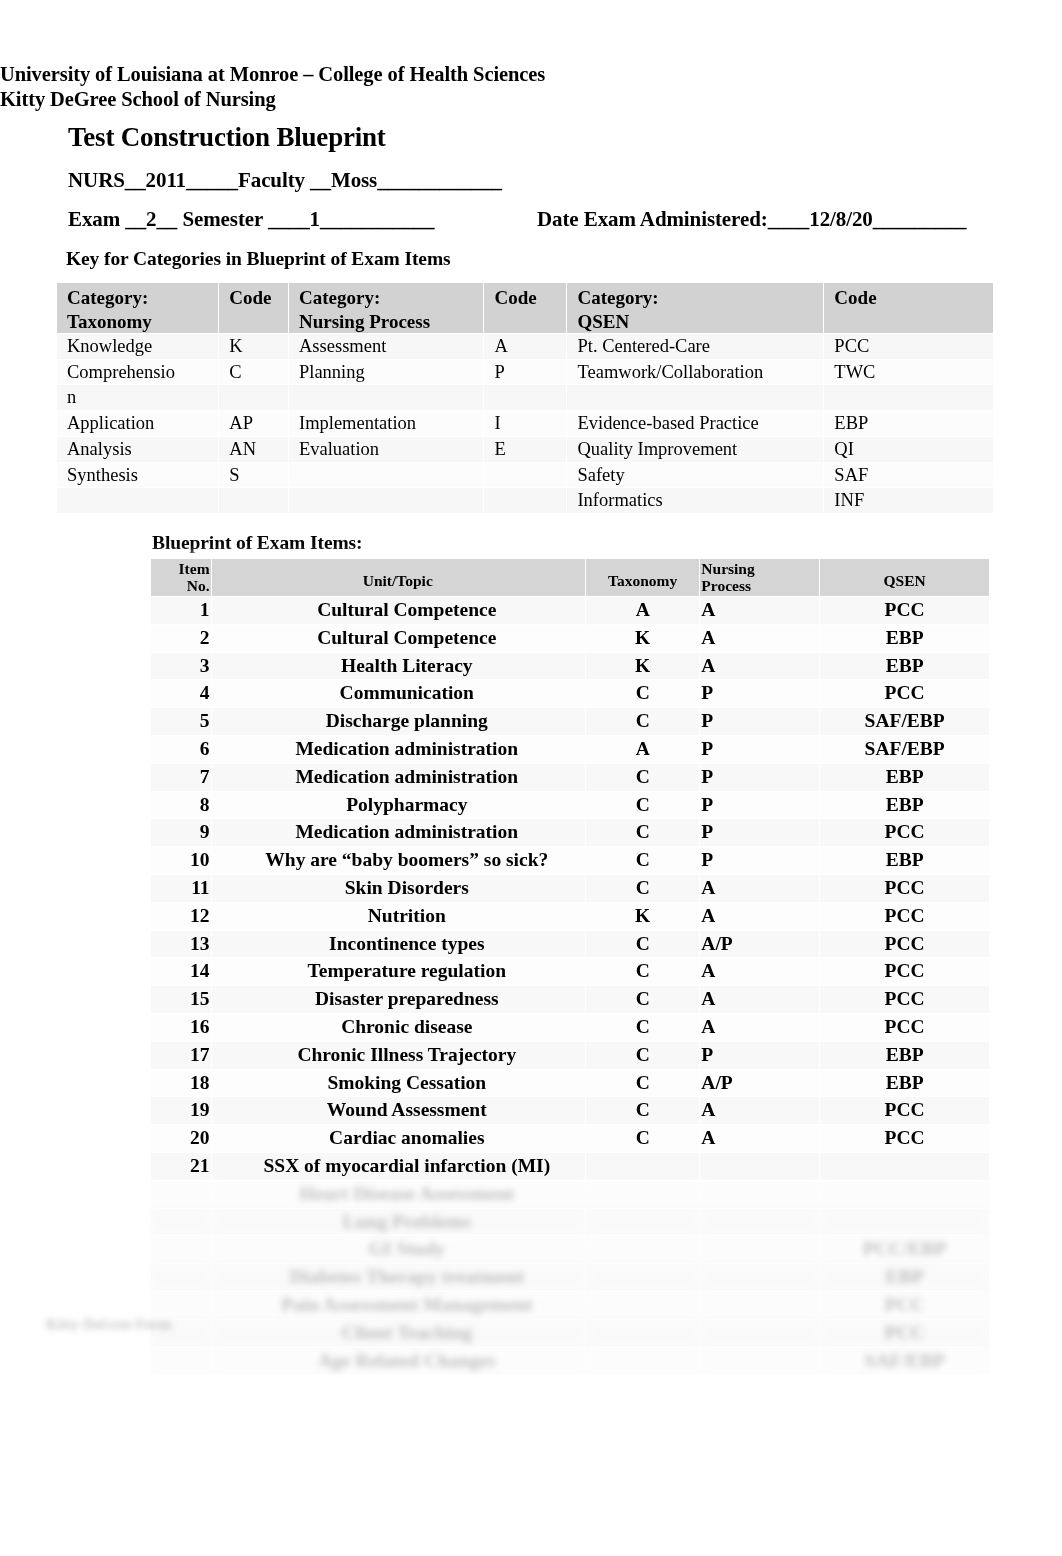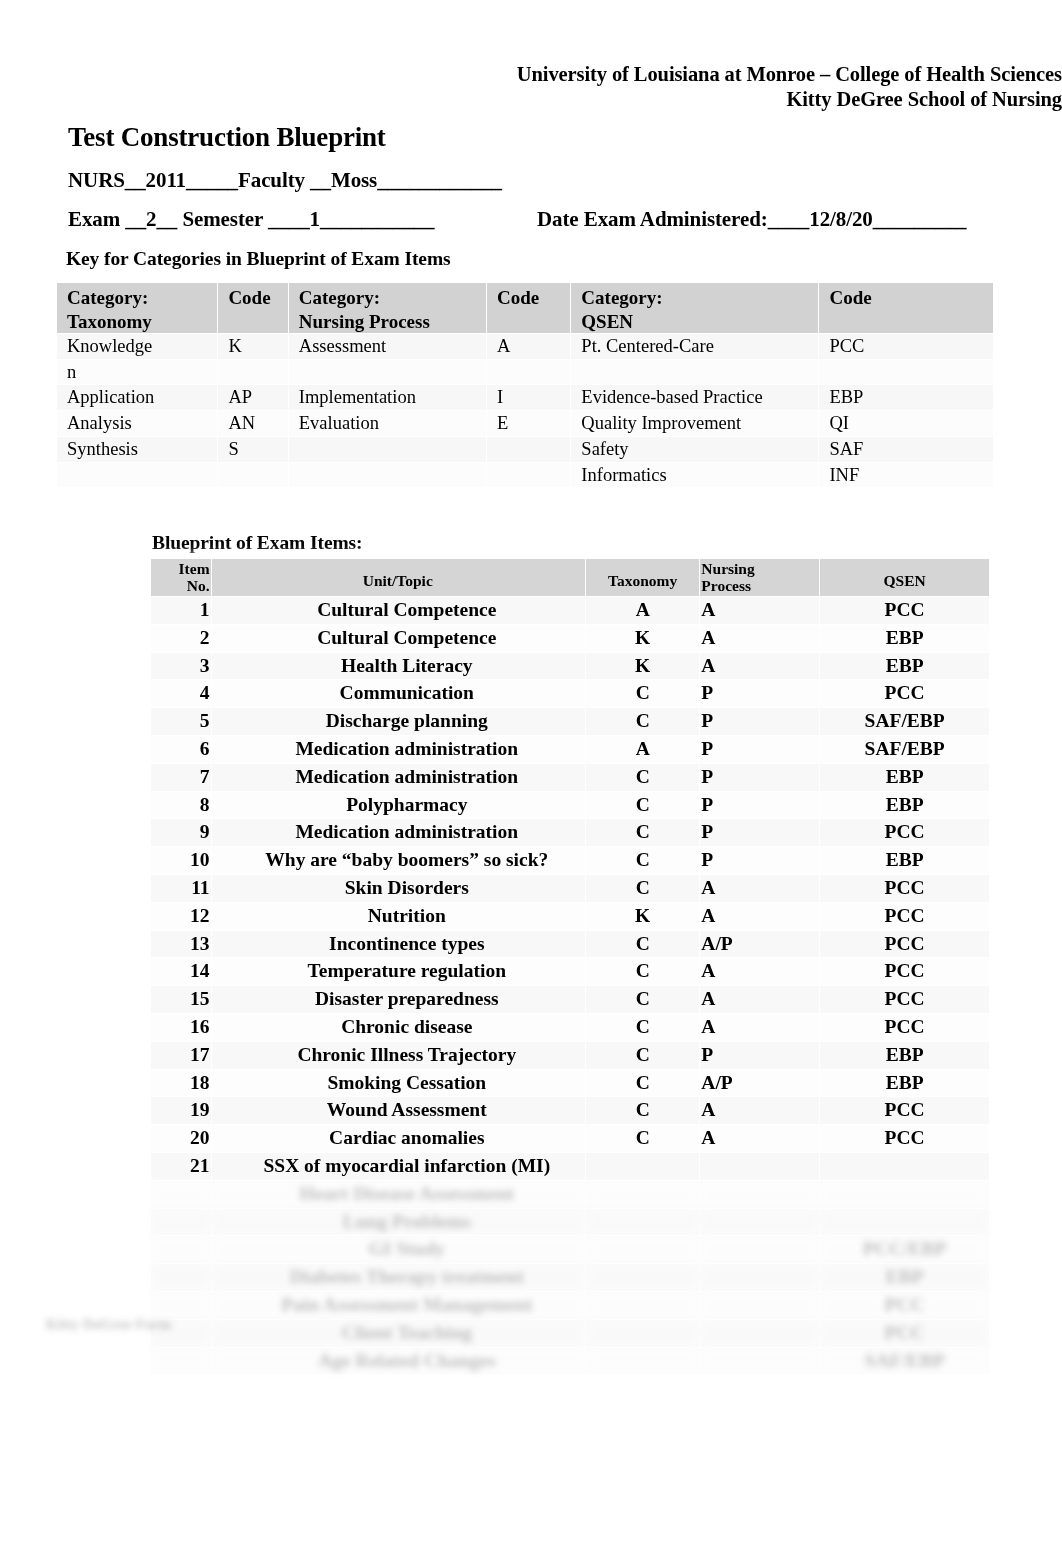--- a/index.html
+++ b/index.html
@@ -22,21 +22,21 @@
     width: 1062px;
     height: 1556px;
   }
 
   
   .doc-header {
     position: absolute;
     top: 62px;
     left: 0;
     width: 1062px;
-    text-align: right;
+    text-align: left;
   }
   .doc-header .line {
     font-weight: bold;
     font-size: 20.5px;
     line-height: 25px;
     letter-spacing: -0.1px;
   }
 
   .title-main {
     position: absolute;
@@ -211,20 +211,28 @@
     <tbody id="key-body">
         <tr>
           <td class="kc-cat">Knowledge</td>
           <td class="kc-code">K</td>
           <td class="kc-cat2">Assessment</td>
           <td class="kc-code2">A</td>
           <td class="kc-cat3">Pt. Centered-Care</td>
           <td class="kc-code3">PCC</td>
         </tr>
         <tr>
+          <td class="kc-cat">Comprehensio</td>
+          <td class="kc-code">C</td>
+          <td class="kc-cat2">Planning</td>
+          <td class="kc-code2">P</td>
+          <td class="kc-cat3">Teamwork/Collaboration</td>
+          <td class="kc-code3">TWC</td>
+        </tr>
+        <tr>
           <td class="kc-cat">n</td>
           <td class="kc-code"></td>
           <td class="kc-cat2"></td>
           <td class="kc-code2"></td>
           <td class="kc-cat3"></td>
           <td class="kc-code3"></td>
         </tr>
         <tr>
           <td class="kc-cat">Application</td>
           <td class="kc-code">AP</td>

